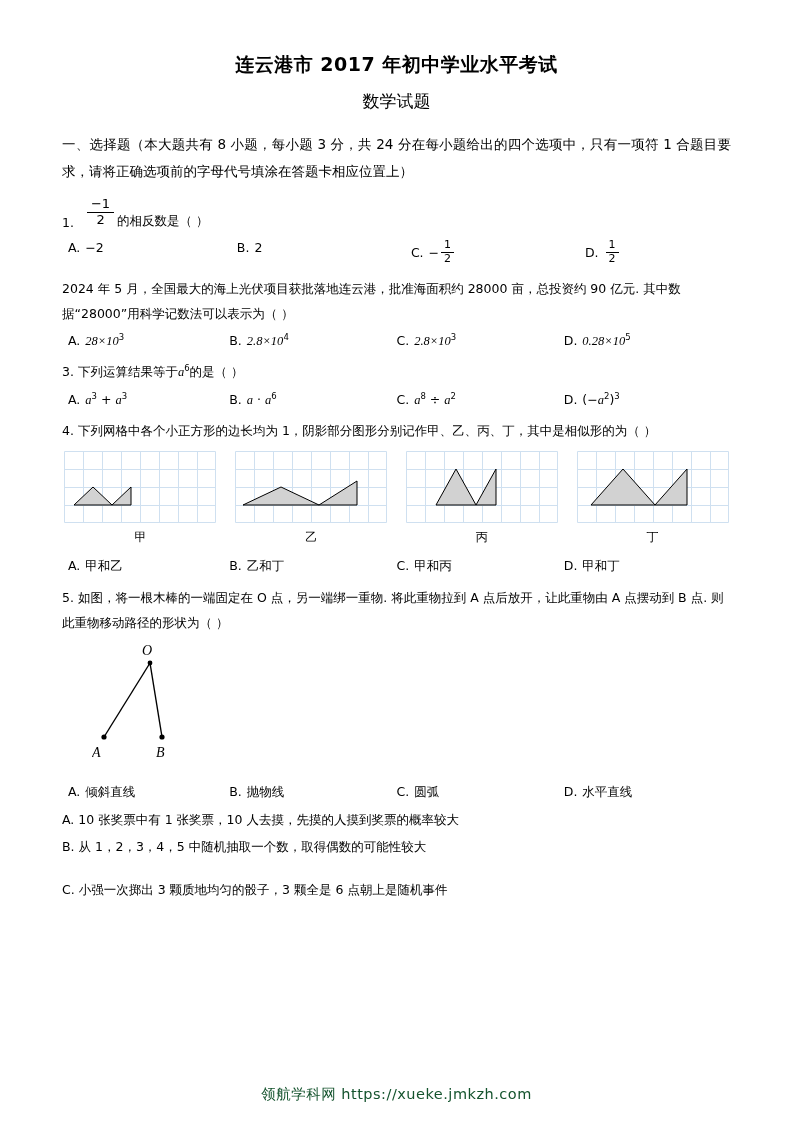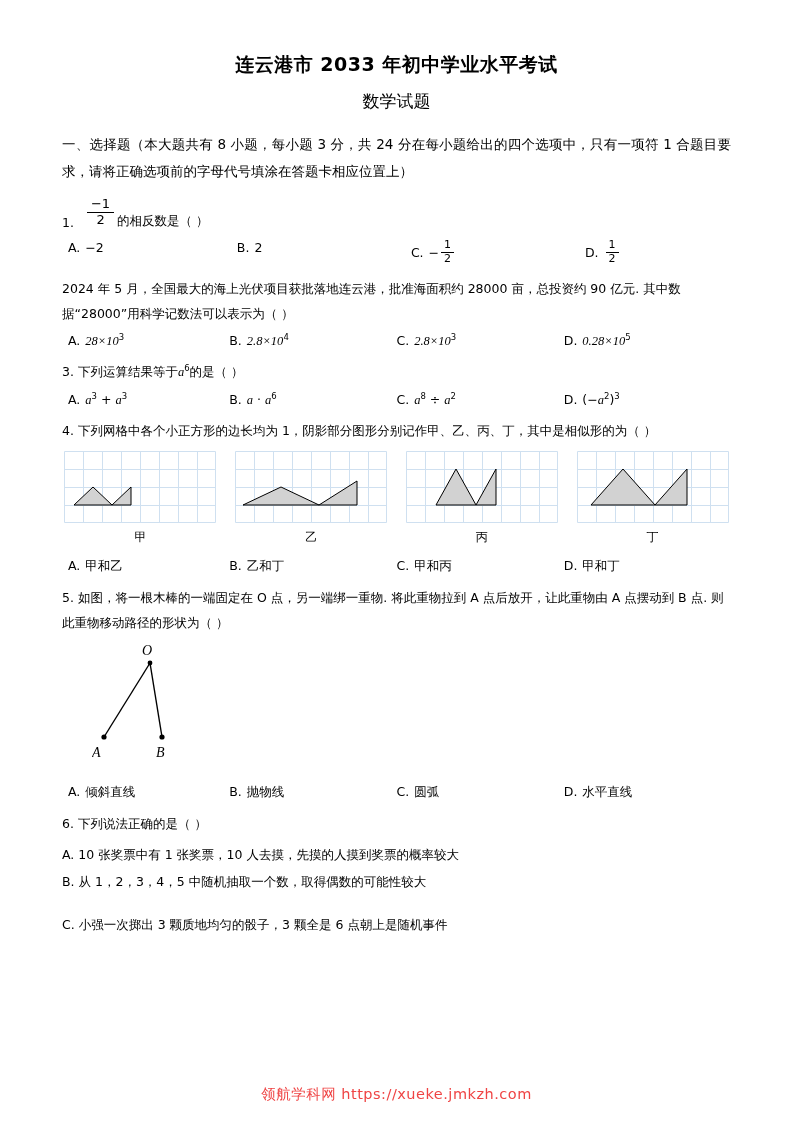--- a/index.html
+++ b/index.html
@@ -142,31 +142,31 @@
     margin-top: 4px;
     margin-left: 30px;
   }
   .watermark {
     position: absolute;
     left: 0;
     right: 0;
     bottom: 18px;
     text-align: center;
     font-size: 14.5px;
-    color: #ef4444;
+    color: #14532d;
     font-family: "DejaVu Sans", sans-serif;
     letter-spacing: 0.5px;
   }
 </style>
 </head>
 <body>
 
 <div class="page">
 
-  <div class="title-main">连云港市 2033 年初中学业水平考试</div>
+  <div class="title-main">连云港市 2017 年初中学业水平考试</div>
   <div class="title-sub">数学试题</div>
 
   <div class="section-head">一、选择题（本大题共有 8 小题，每小题 3 分，共 24 分在每小题给出的四个选项中，只有一项符 1 合题目要求，请将正确选项前的字母代号填涂在答题卡相应位置上）</div>
 
   <div>
     <div class="q1row">
       <span class="q1num">1.</span>
       <span class="bigfrac">
         <span class="num">−1</span>
         <span class="den">2</span>
@@ -371,24 +371,20 @@
       <div>
         <span class="opt-label">C.</span><span>圆弧</span>
       </div>
       <div>
         <span class="opt-label">D.</span><span>水平直线</span>
       </div>
     </div>
   </div>
 
   <div>
-    <div class="q">
-      <span>6.</span>
-      <span>下列说法正确的是（      ）</span>
-    </div>
     <div class="q" style="margin-top:6px;">A. 10 张奖票中有 1 张奖票，10 人去摸，先摸的人摸到奖票的概率较大</div>
     <div class="q" style="margin-top:2px;">B. 从 1，2，3，4，5 中随机抽取一个数，取得偶数的可能性较大</div>
     <div class="q" style="margin-top:18px;">C. 小强一次掷出 3 颗质地均匀的骰子，3 颗全是 6 点朝上是随机事件</div>
   </div>
 
   <div class="watermark">领航学科网 https://xueke.jmkzh.com</div>
 
 </div>
 
 </body></html>

